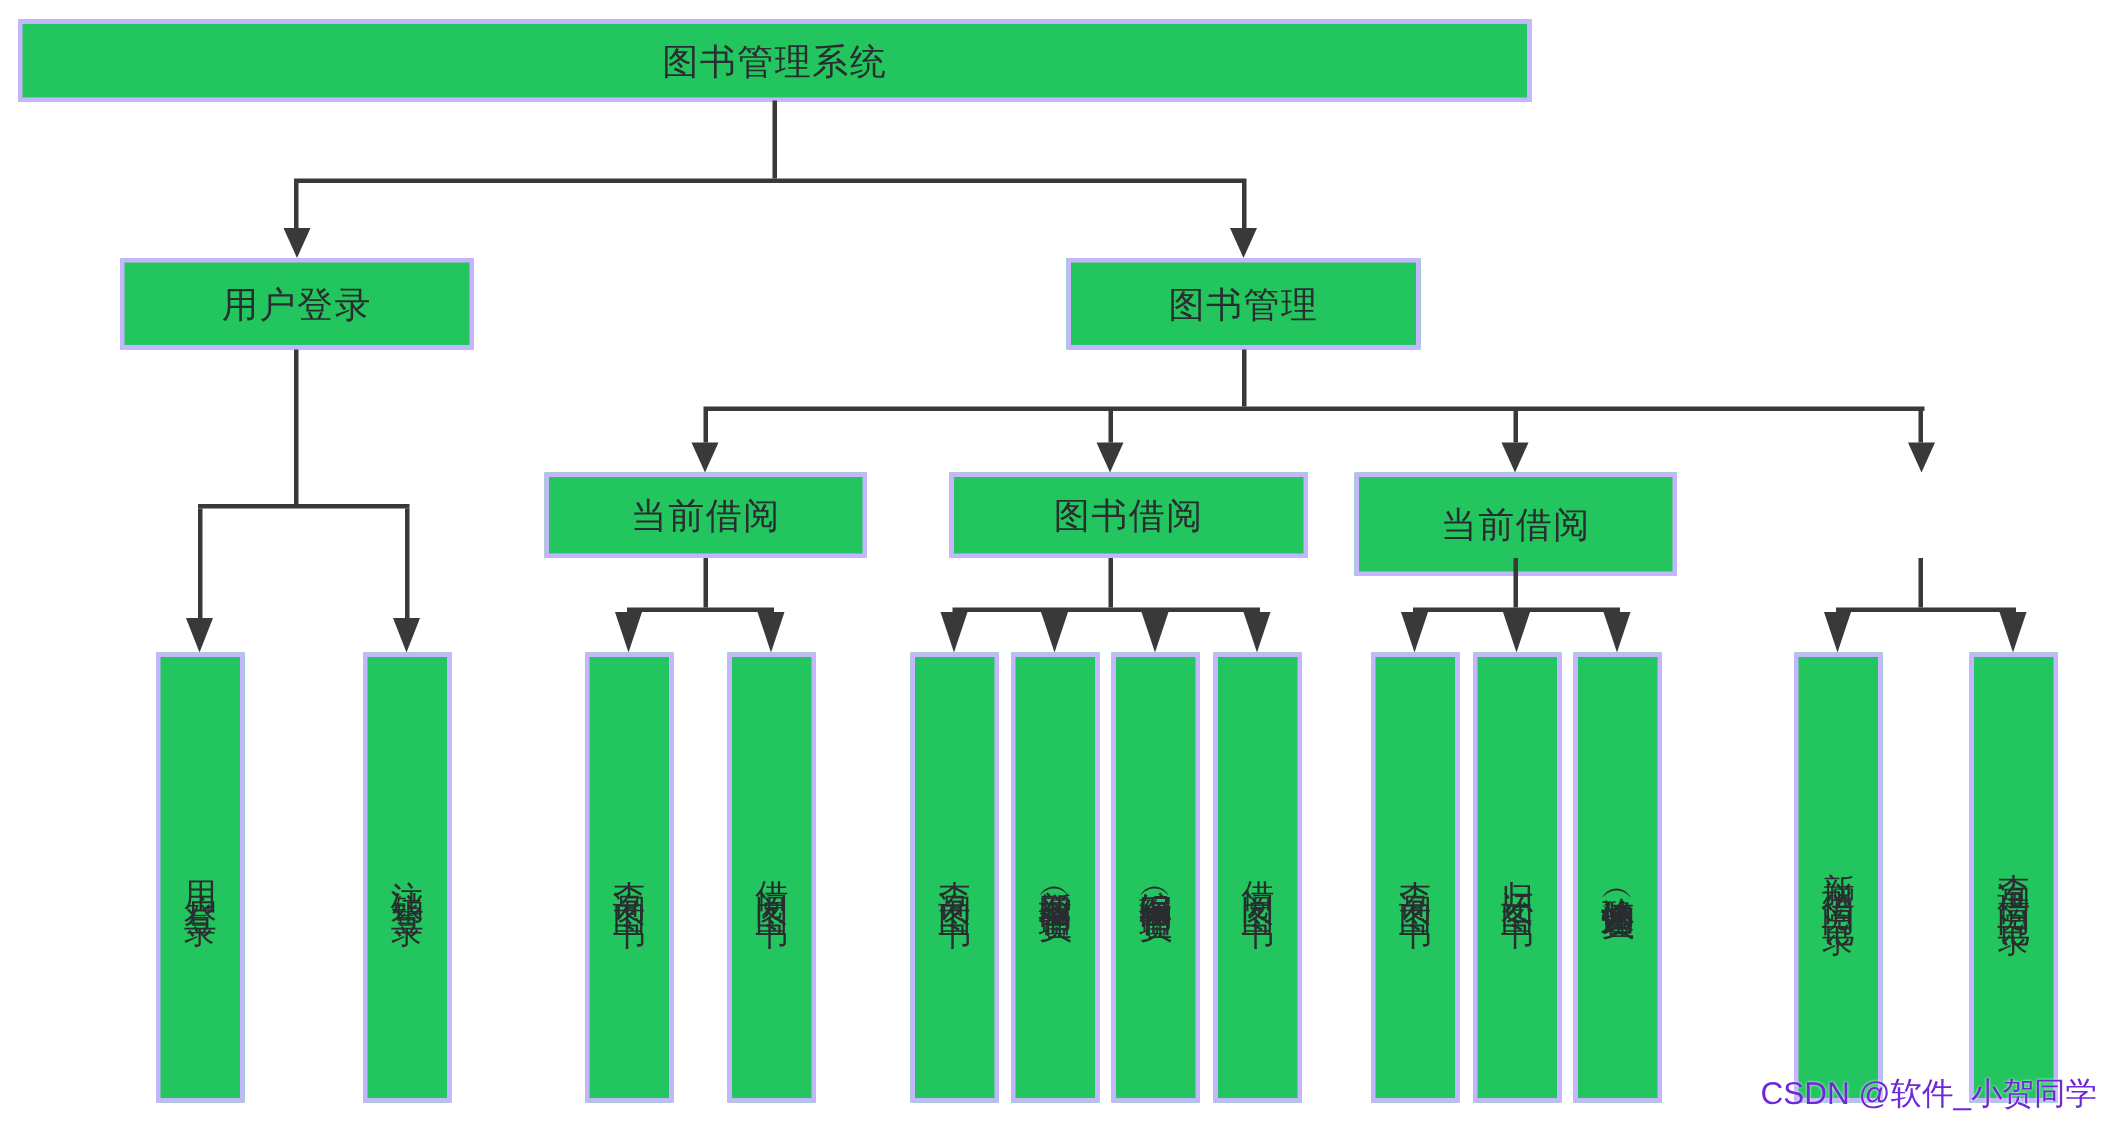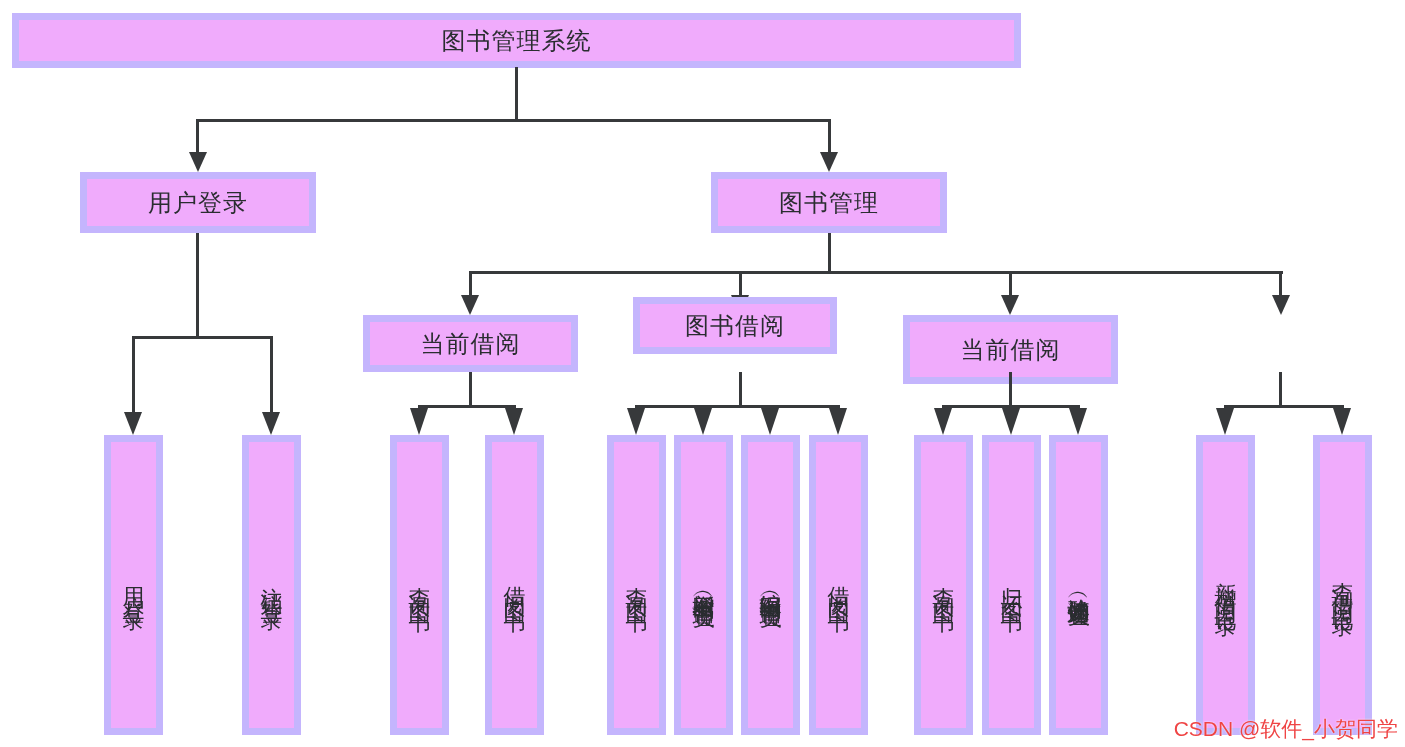--- a/index.html
+++ b/index.html
@@ -7,22 +7,22 @@
     position: relative;
     width: 1405px;
     height: 747px;
     background: #ffffff;
     font-family: "Liberation Sans", "DejaVu Sans", sans-serif;
     overflow: hidden;
   }
   .box {
     position: absolute;
     box-sizing: border-box;
-    background: #f0abfc;
-    border: 7px solid #c4b5fd;
+    background: #22c55e;
+    border: 3px solid #c4b5fd;
     display: flex;
     align-items: center;
     justify-content: center;
     color: #2a2d30;
   }
   .hlabel { font-size: 24px; letter-spacing: 1px; white-space: nowrap; }
   .leaf .vlabel {
     writing-mode: vertical-rl;
     text-orientation: mixed;
     font-size: 22px;
@@ -40,21 +40,21 @@
     border-right: 9px solid transparent;
   }
   .a20 { border-top: 20px solid #37393b; }
   .a23 { border-top: 23px solid #37393b; }
   .a27 { border-top: 27px solid #37393b; }
   .watermark {
     position: absolute;
     right: 7px;
     bottom: 4px;
     font-size: 21px;
-    color: #ef4444;
+    color: #6d28d9;
     text-shadow: 0 0 2px #ffffff;
     white-space: nowrap;
     z-index: 5;
   }
 </style>
 </head>
 <body>
 
 <div class="canvas">
 
@@ -90,21 +90,21 @@
   <div class="vline" style="left:1009px; top:274px; height:21px;"></div>
   <div class="vline" style="left:1279px; top:274px; height:21px;"></div>
   <div class="arrow a20" style="left:461px; top:295px;"></div>
   <div class="arrow a20" style="left:731px; top:295px;"></div>
   <div class="arrow a20" style="left:1001px; top:295px;"></div>
   <div class="arrow a20" style="left:1272px; top:295px;"></div>
 
   <div class="box" style="left:363px; top:315px; width:215px; height:57px;">
     <span class="hlabel">当前借阅</span>
   </div>
-  <div class="box" style="left:633px; top:297px; width:204px; height:57px;">
+  <div class="box" style="left:633px; top:315px; width:239px; height:57px;">
     <span class="hlabel">图书借阅</span>
   </div>
   <div class="box" style="left:903px; top:315px; width:215px; height:69px;">
     <span class="hlabel">当前借阅</span>
   </div>
 
   <div class="vline" style="left:469px; top:372px; height:33px;"></div>
   <div class="hline" style="left:418px; top:405px; width:98px;"></div>
   <div class="arrow a27" style="left:410px; top:408px;"></div>
   <div class="arrow a27" style="left:505px; top:408px;"></div>

